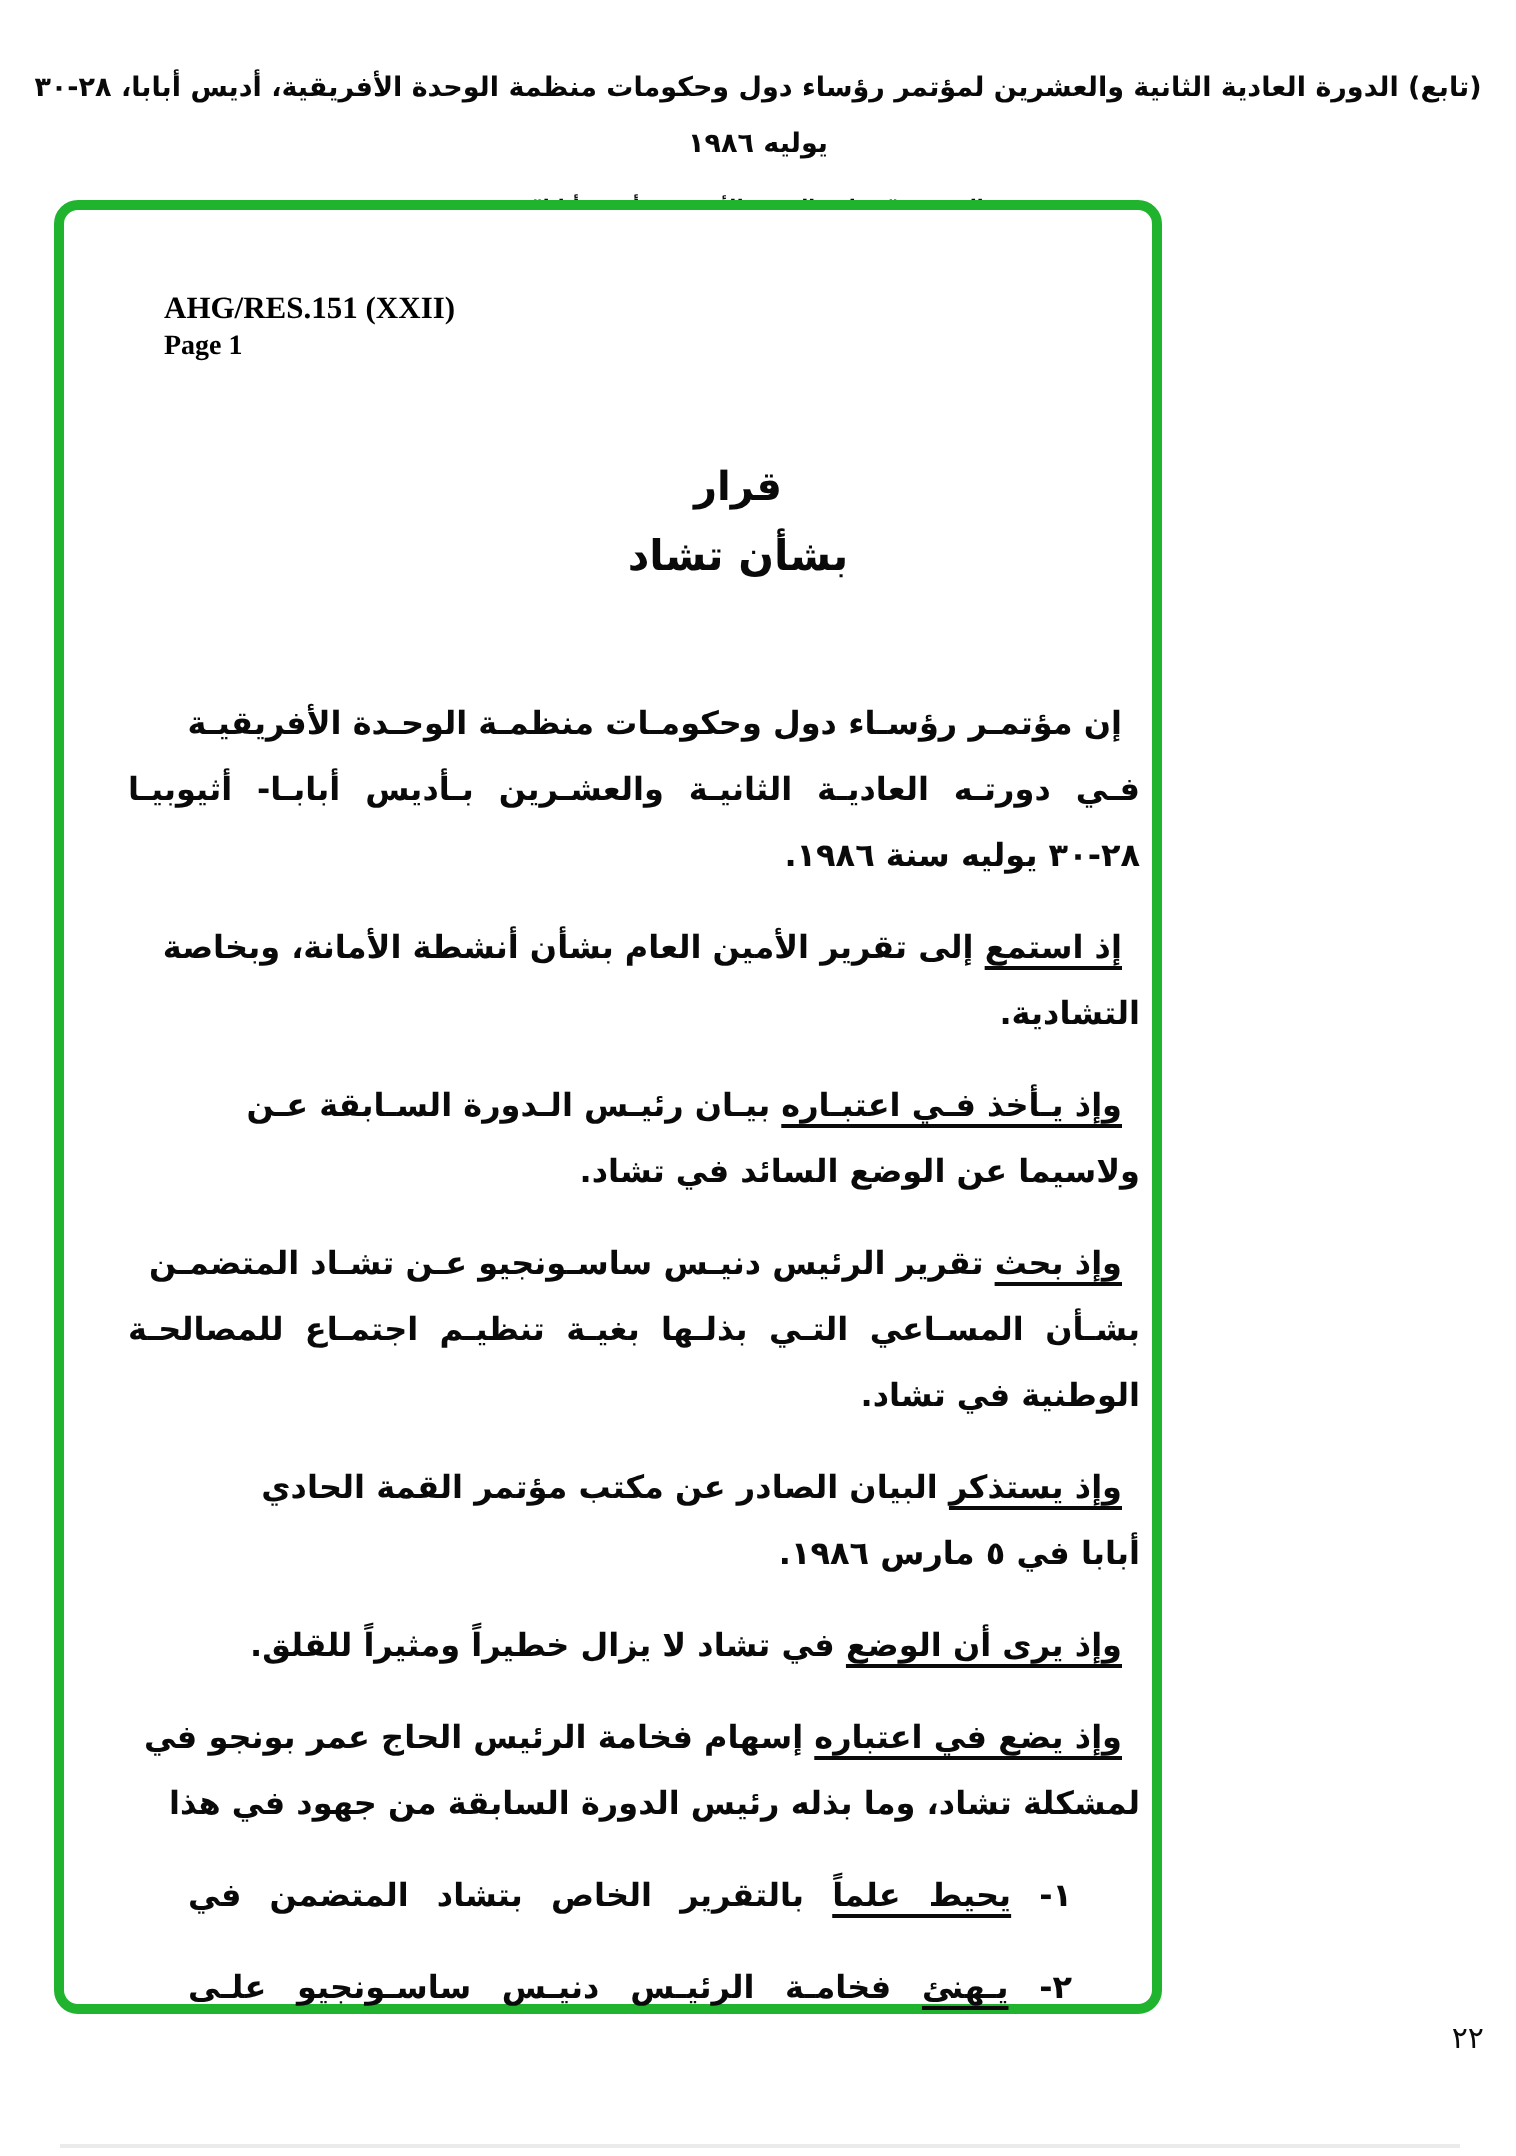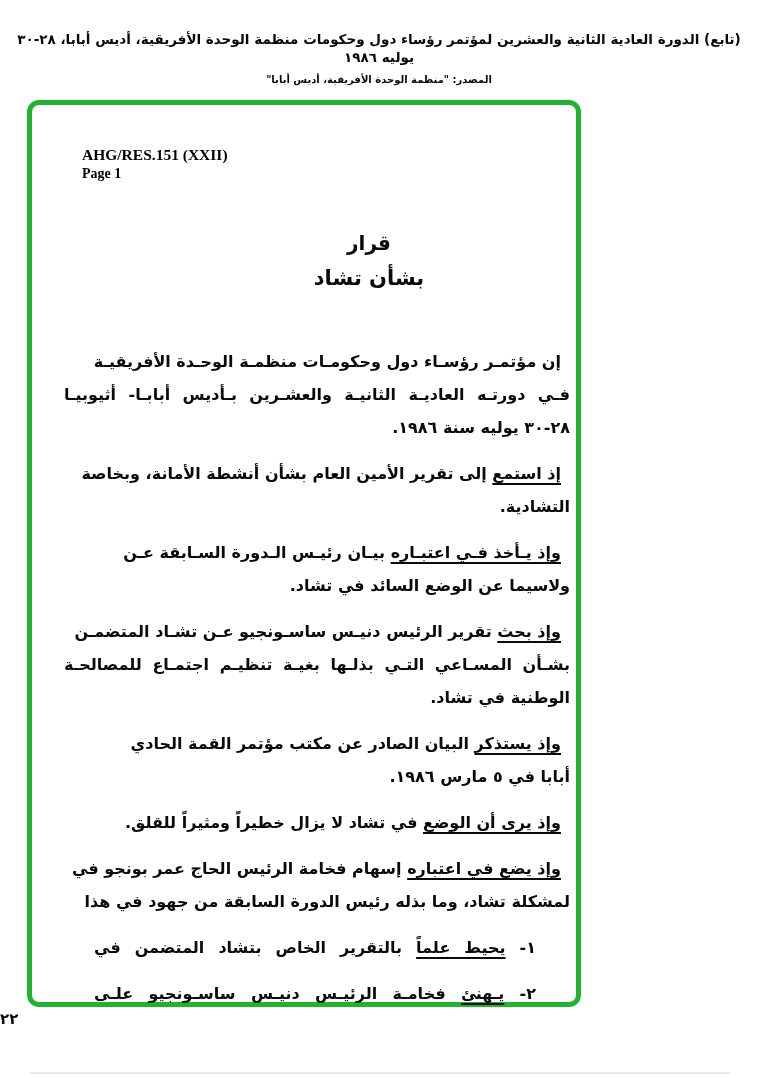--- a/index.html
+++ b/index.html
@@ -12,21 +12,21 @@
     font-family: "DejaVu Sans", sans-serif;
     color: #0a0a0a;
   }
   .top-header {
     position: absolute;
     top: 30px; left: 0; right: 0;
     text-align: center;
     direction: rtl;
     font-weight: bold;
     font-size: 13.5px;
-    line-height: 18px;
+    line-height: 28px;
     color: #090909;
   }
   .top-source {
     margin-top: 5px;
     font-size: 10px;
     font-weight: bold;
   }
   .frame {
     position: absolute;
     left: 27px; top: 100px;
@@ -76,23 +76,23 @@
   .para.item .line + .line { margin-right: 12px; }
   .ul {
     text-decoration: underline;
     text-decoration-thickness: 1.5px;
     text-underline-offset: 4px;
   }
   .page-num {
     position: absolute;
     top: 1010px; left: 0;
     width: 742px;
-    text-align: left;
+    text-align: right;
     direction: rtl;
-    font-weight: bold;
+    font-weight: normal;
     font-size: 15px;
     letter-spacing: 2px;
   }
   .bottom-line {
     position: absolute;
     left: 30px; right: 28px; top: 1072px;
     height: 2px;
     background: #ebebeb;
   }
 </style>

